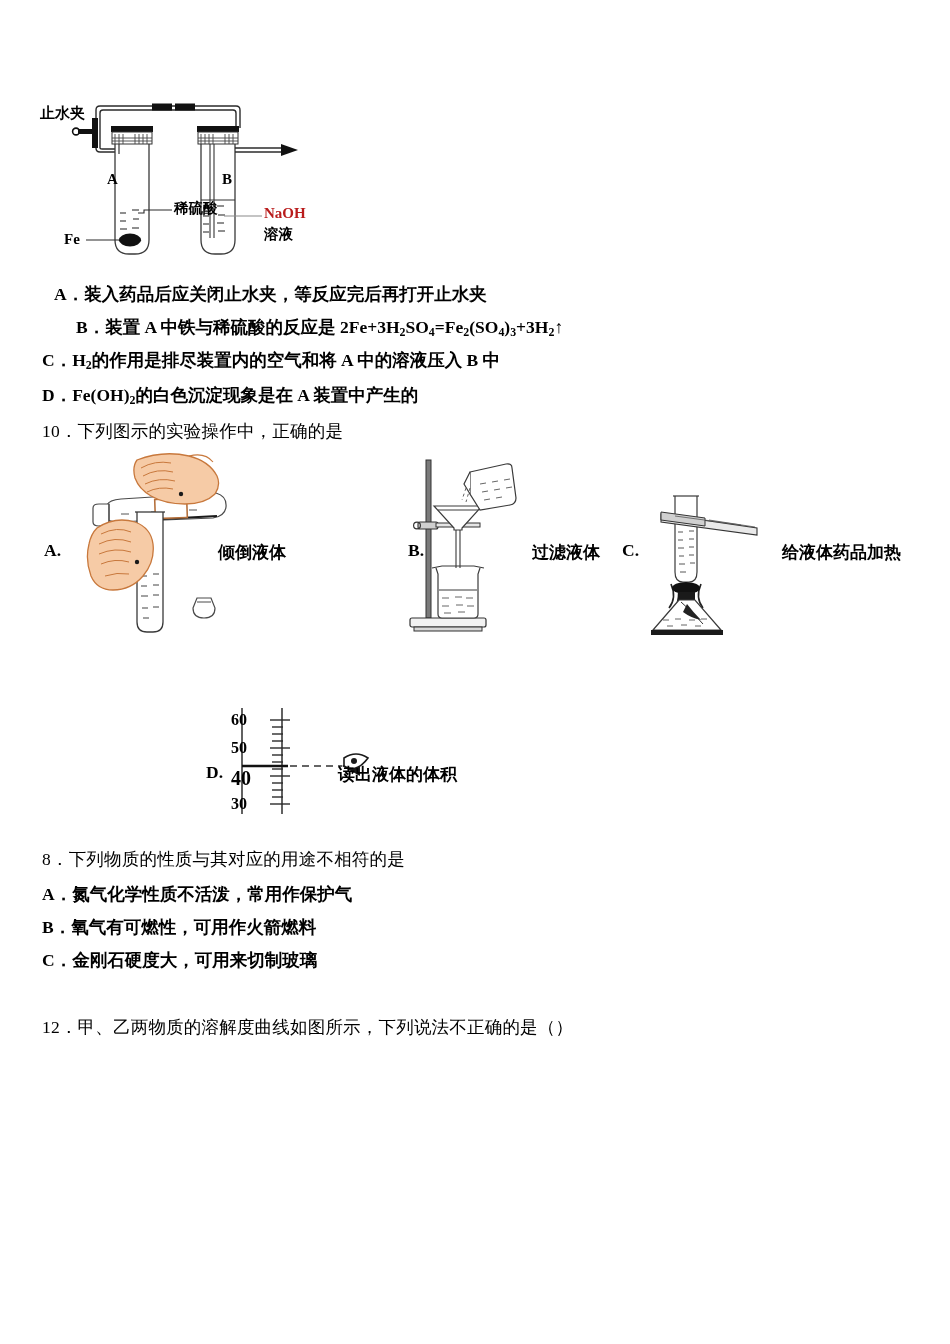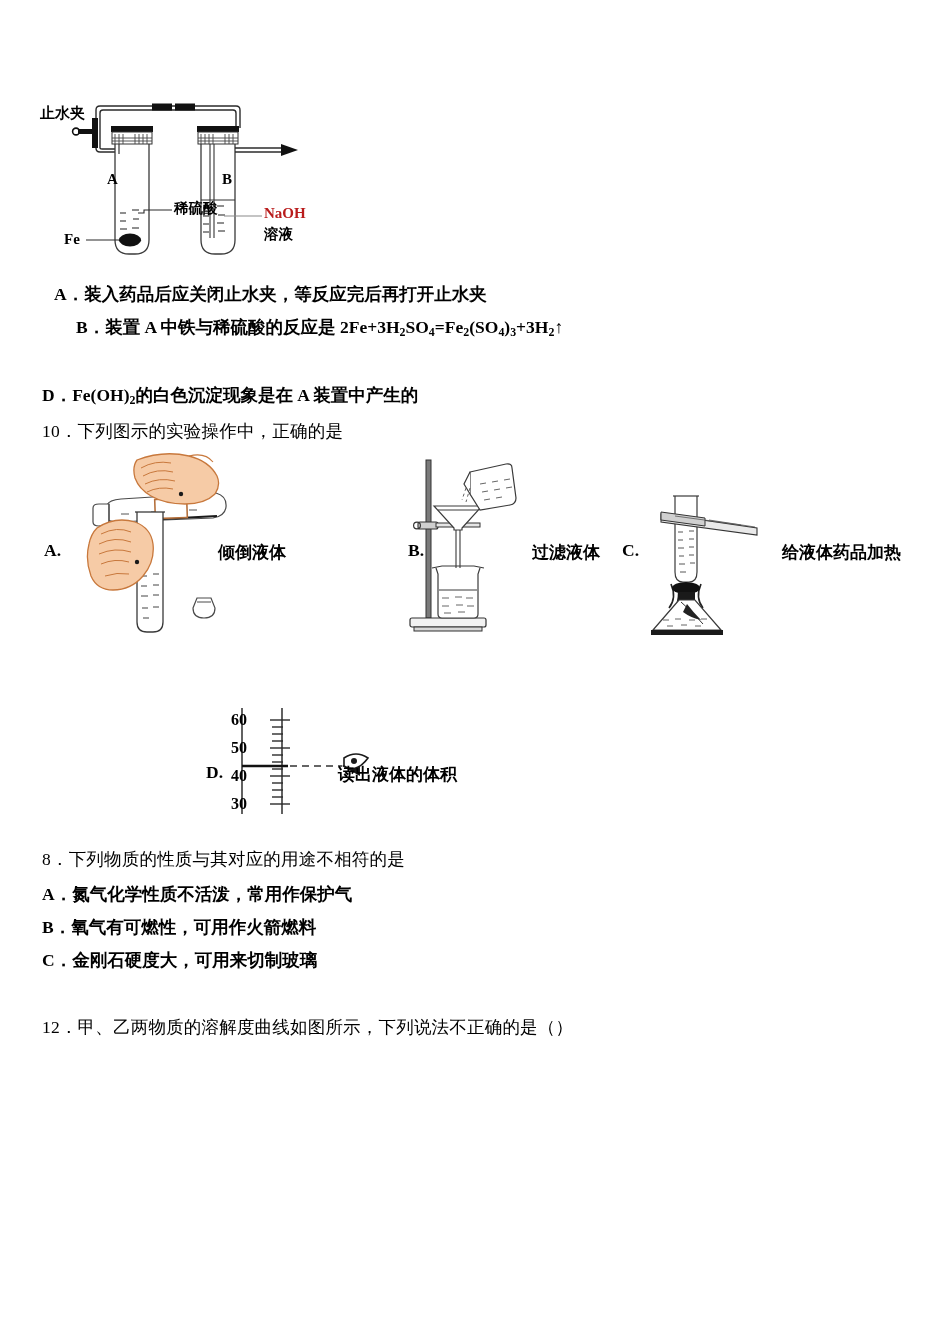--- a/index.html
+++ b/index.html
@@ -189,20 +189,23 @@
   </div>
 
   <div class="opt" style="left:42px; top:284px;margin-left:12px;">
     <span class="lbl">A．</span><span>装入药品后应关闭止水夹，等反应完后再打开止水夹</span>
   </div>
 
   <div class="opt" style="left:42px; top:317px;margin-left:34px;">
     <span class="lbl">B．</span><span>装置 A 中铁与稀硫酸的反应是 2Fe+3H<sub>2</sub>SO<sub>4</sub>=Fe<sub>2</sub>(SO<sub>4</sub>)<sub>3</sub>+3H<sub>2</sub>↑</span>
   </div>
 
+  <div class="opt" style="left:42px; top:350px;">
+    <span class="lbl">C．</span><span>H<sub>2</sub><span>的作用是排尽装置内的空气和将 A 中的溶液压入 B 中</span></span>
+  </div>
 
   <div class="opt" style="left:42px; top:385px;">
     <span class="lbl">D．</span><span>Fe(OH)<sub>2</sub><span>的白色沉淀现象是在 A 装置中产生的</span></span>
   </div>
 
   <div class="qline" style="left:42px; top:421px;">
     <span>10．</span><span>下列图示的实验操作中，正确的是</span>
   </div>
 
   <div class="opt" style="left:44px; top:540px;">A.</div>
@@ -422,21 +425,21 @@
       <path d="M54 60 L106 60" stroke="#333" stroke-width="1.4" stroke-dasharray="7 5"></path>
 
       <g>
         <path d="M106 60 L124 50 L124 70 Z" fill="#1a1a1a"></path>
         <path d="M108 52 Q120 44 132 52 Q120 68 108 60 Z" fill="#ffffff" stroke="#1a1a1a" stroke-width="1.6"></path>
         <circle cx="118" cy="55" r="3" fill="#1a1a1a"></circle>
       </g>
     </svg>
     <div style="position:absolute; left:-5px; top:5px; font-size:16px; font-weight:700;">60</div>
     <div style="position:absolute; left:-5px; top:33px; font-size:16px; font-weight:700;">50</div>
-    <div style="position:absolute; left:-5px; top:61px; font-size:16px; font-weight:700;">40</div>
+    <div style="position:absolute; left:-5px; top:61px; font-size:20px; font-weight:700;">40</div>
     <div style="position:absolute; left:-5px; top:89px; font-size:16px; font-weight:700;">30</div>
   </div>
 
   <div class="cap" style="left:338px; top:763px;">读出液体的体积</div>
 
   <div class="qline" style="left:42px; top:849px;">
     <span>8．</span><span>下列物质的性质与其对应的用途不相符的是</span>
   </div>
 
   <div class="opt" style="left:42px; top:884px;">

